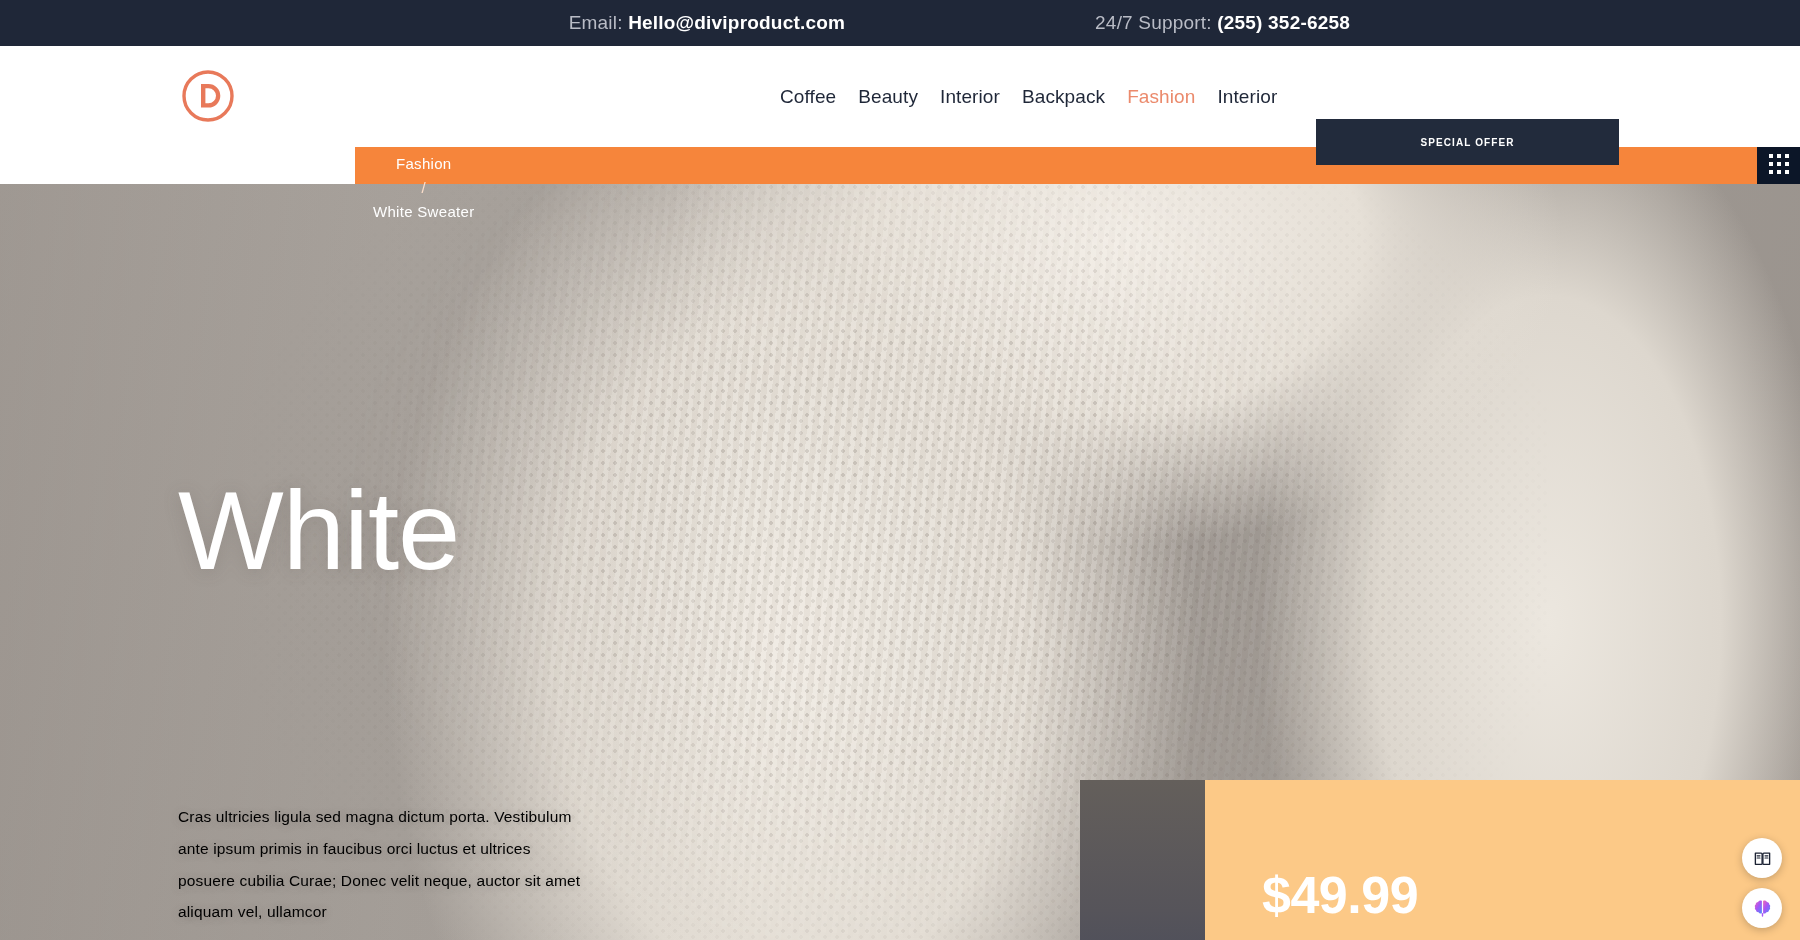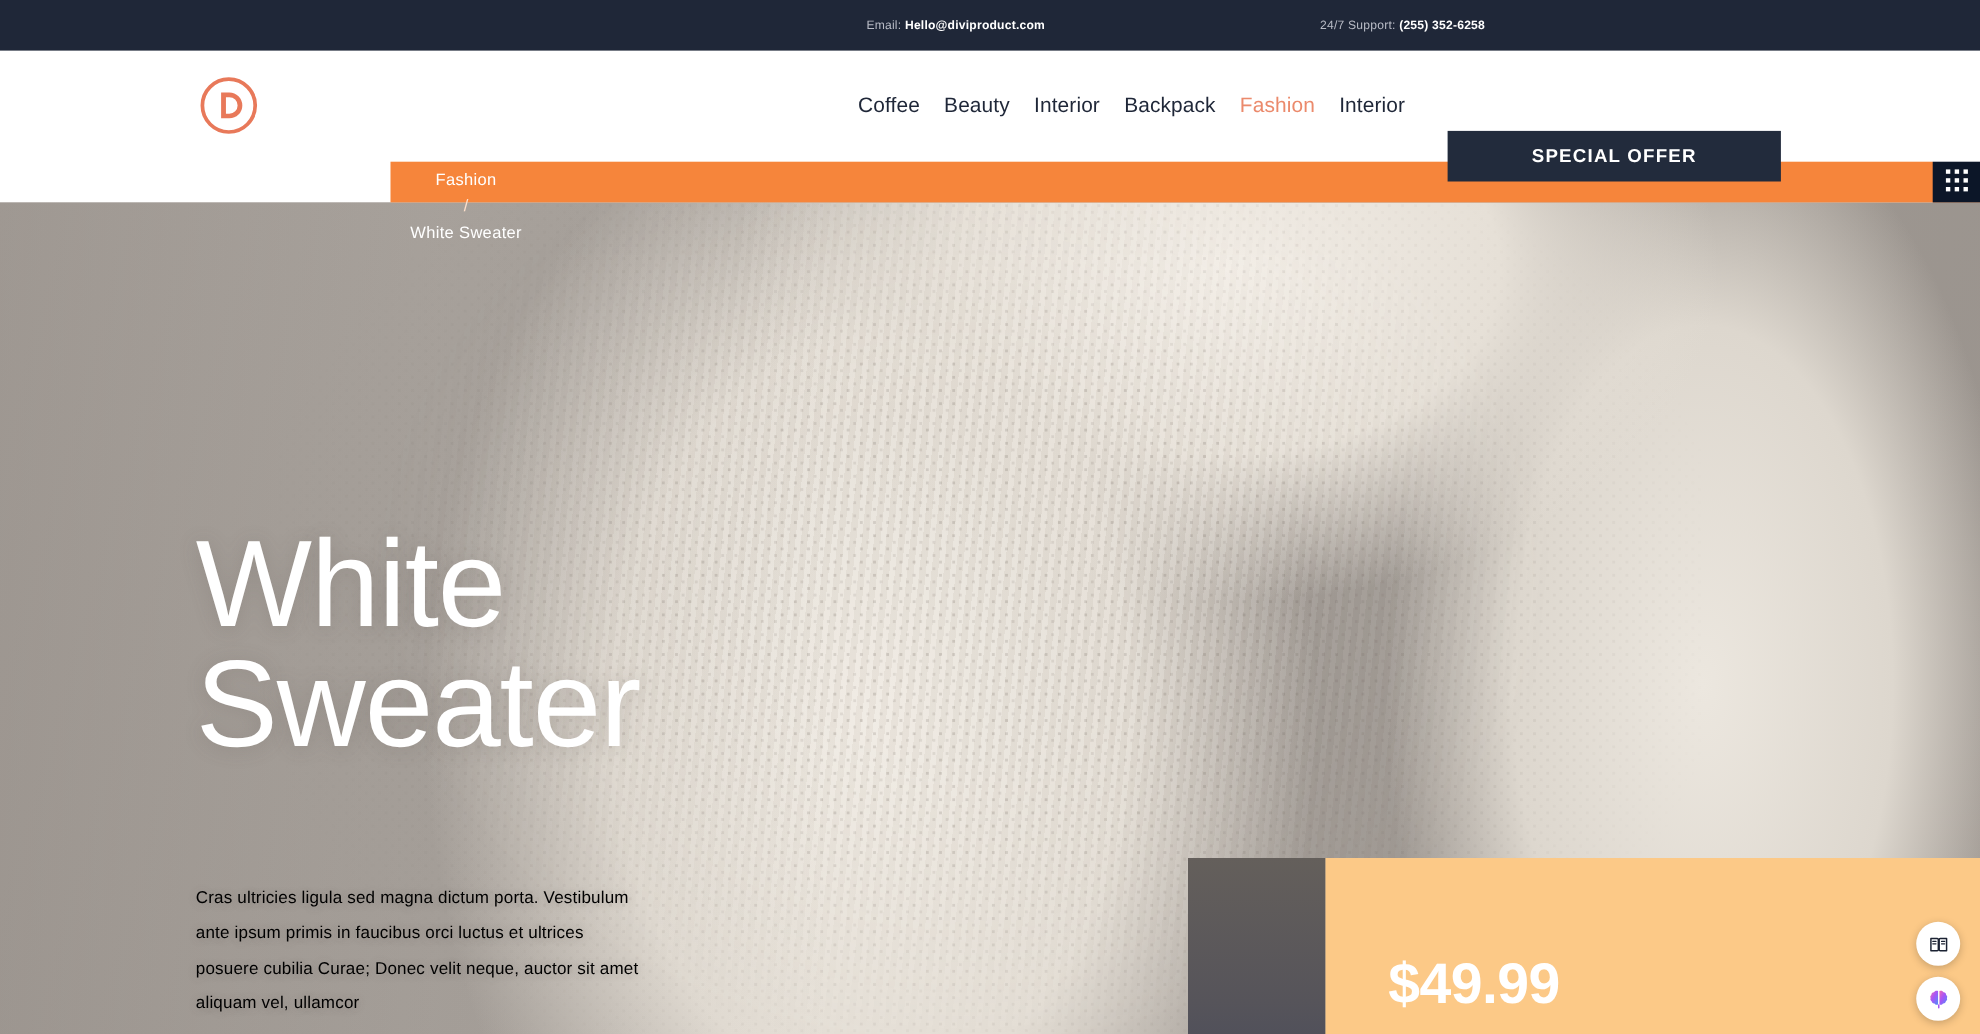--- a/index.html
+++ b/index.html
@@ -25,21 +25,21 @@
     top: 0; left: 0;
     width: 1800px;
     height: 46px;
     background: #1f2738;
     display: flex;
     align-items: center;
     justify-content: flex-end;
     z-index: 40;
   }
   .topbar-item {
-    font-size: 11px;
+    font-size: 19px;
     letter-spacing: .2px;
     color: #b9bcc6;
     white-space: nowrap;
   }
   .topbar-item.email { margin-right: 250px; }
   .topbar-item.support { margin-right: 450px; }
   .topbar-item b { color: #ffffff; font-weight: 700; }
 
   
   .header {
@@ -82,21 +82,21 @@
   .special-offer {
     position: absolute;
     left: 1316px;
     top: 73px;
     width: 303px;
     height: 46px;
     background: #222b3c;
     color: #ffffff;
     border: none;
     font-family: "Liberation Sans", sans-serif;
-    font-size: 17px;
+    font-size: 10px;
     font-weight: 700;
     letter-spacing: 1.1px;
     cursor: pointer;
     display: flex;
     align-items: center;
     justify-content: center;
   }
 
   
   .crumbbar {
@@ -326,21 +326,20 @@
   </div>
 
   <div class="hero">
     <div class="photo"></div>
     <div class="knit"></div>
     <div class="knit-ribs"></div>
     <div class="hero-shade"></div>
 
     <h1 class="hero-title">
       <span>White</span>
-      <span>Sweater</span>
     </h1>
 
     <p class="hero-copy">Cras ultricies ligula sed magna dictum porta. Vestibulum ante ipsum primis in faucibus orci luctus et ultrices posuere cubilia Curae; Donec velit neque, auctor sit amet aliquam vel, ullamcor</p>
 
     <div class="card-darkstrip"></div>
 
     <div class="card">
       <div class="price">$49.99</div>
 
     </div>

